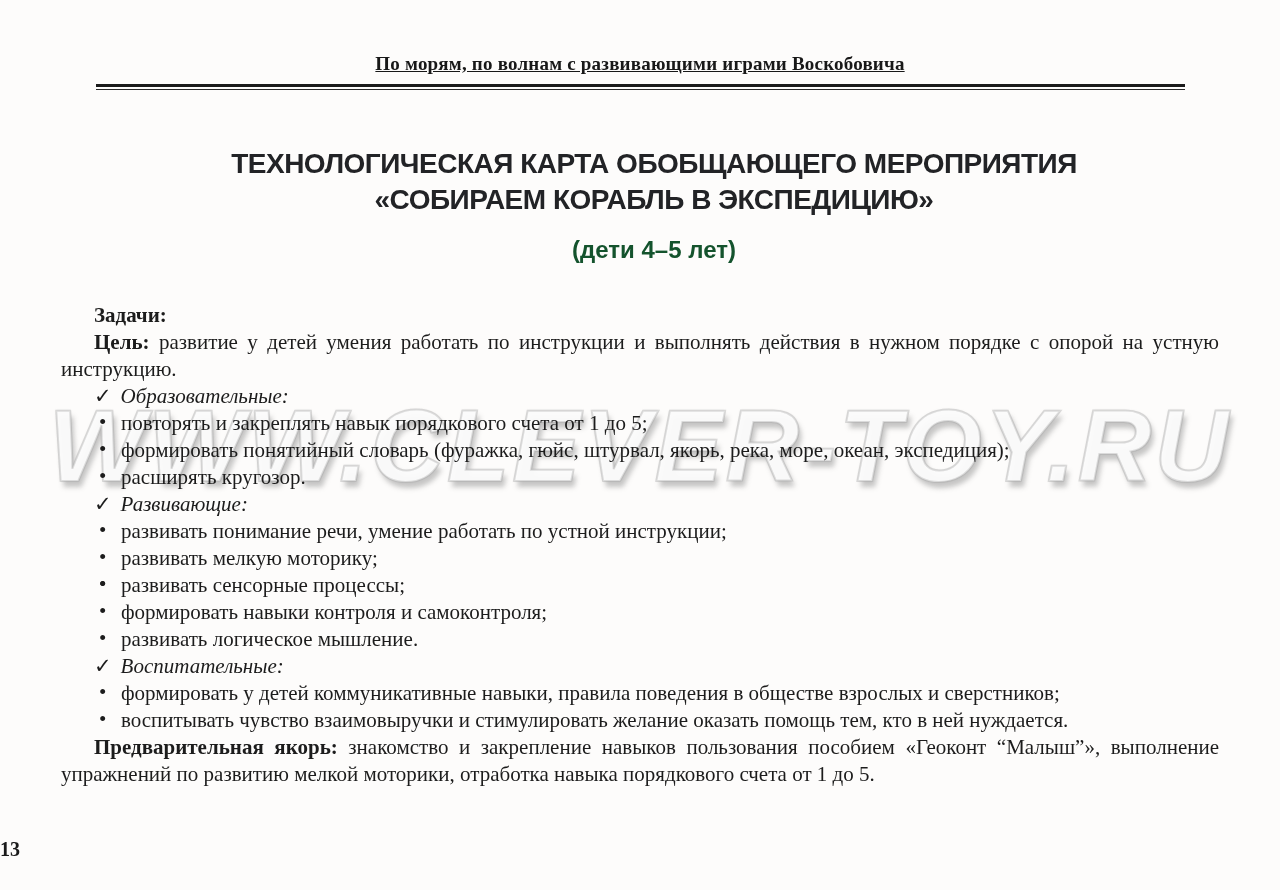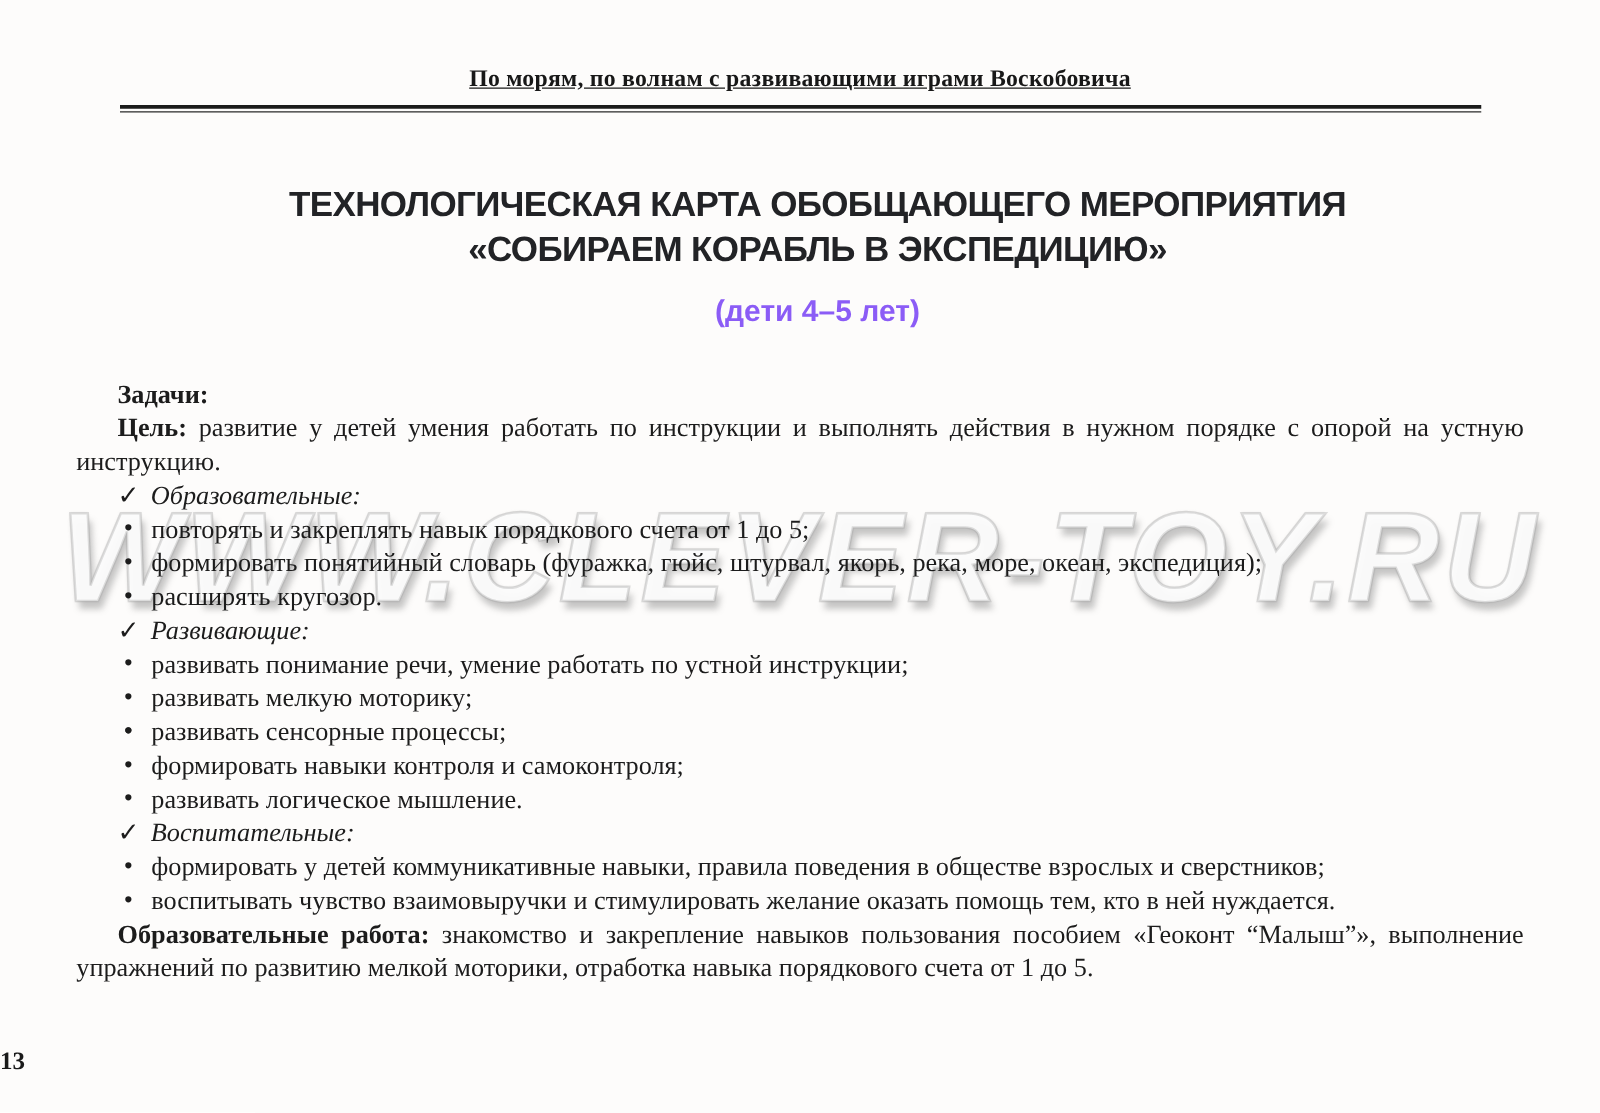--- a/index.html
+++ b/index.html
@@ -72,21 +72,21 @@
     color: #222326;
     padding-left: 28px;
   }
   .doc-subtitle {
     margin-top: 17px;
     text-align: center;
     font-family: "Liberation Sans", "DejaVu Sans", sans-serif;
     font-weight: bold;
     font-size: 24px;
     line-height: 30px;
-    color: #8b5cf6;
+    color: #14532d;
     padding-left: 28px;
   }
   
   .body-text {
     width: 1158px;
     margin: 37px 0 0 61px;
     font-size: 21px;
     line-height: 27px;
     color: #1c1c1c;
   }
@@ -165,20 +165,20 @@
       <p class="task-item"><span class="bullet">•</span><span>развивать мелкую моторику;</span></p>
       <p class="task-item"><span class="bullet">•</span></p>
       <p class="task-item"><span class="bullet">•</span><span>развивать сенсорные процессы;</span></p>
       <p class="task-item"><span class="bullet">•</span><span>формировать навыки контроля и самоконтроля;</span></p>
       <p class="task-item"><span class="bullet">•</span><span>развивать логическое мышление.</span></p>
 
       <p class="group-head"><span class="check">✓</span><span>Воспитательные:</span></p>
       <p class="task-item"><span class="bullet">•</span><span>формировать у детей коммуникативные навыки, правила поведения в обществе взрослых и сверстников;</span></p>
       <p class="task-item"><span class="bullet">•</span><span>воспитывать чувство взаимовыручки и стимулировать желание оказать помощь тем, кто в ней нуждается.</span></p>
 
-      <p class="para"><b>Образовательные работа:</b> <span>знакомство и закрепление навыков пользования пособием «Геоконт “Малыш”», выполнение упражнений по развитию мелкой моторики, отработка навыка порядкового счета от 1 до 5.</span></p>
+      <p class="para"><b>Предварительная якорь:</b> <span>знакомство и закрепление навыков пользования пособием «Геоконт “Малыш”», выполнение упражнений по развитию мелкой моторики, отработка навыка порядкового счета от 1 до 5.</span></p>
 
     </div>
   </div>
 
   <div class="page-number">13</div>
 
 </div>
 
 </body></html>

